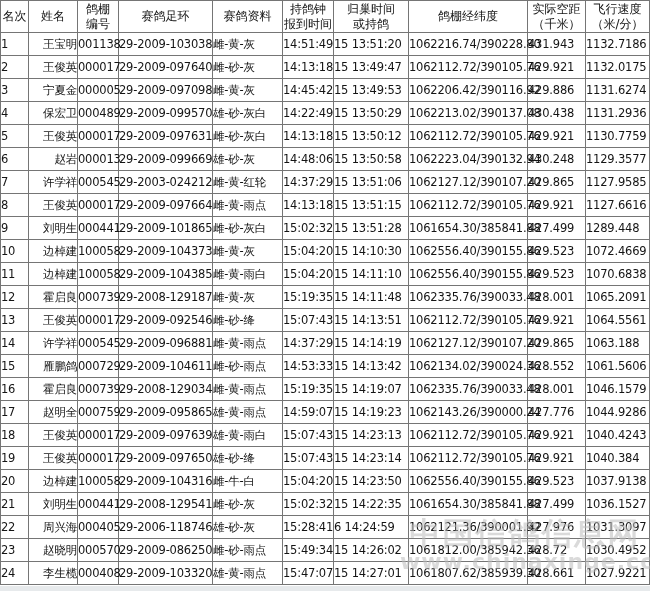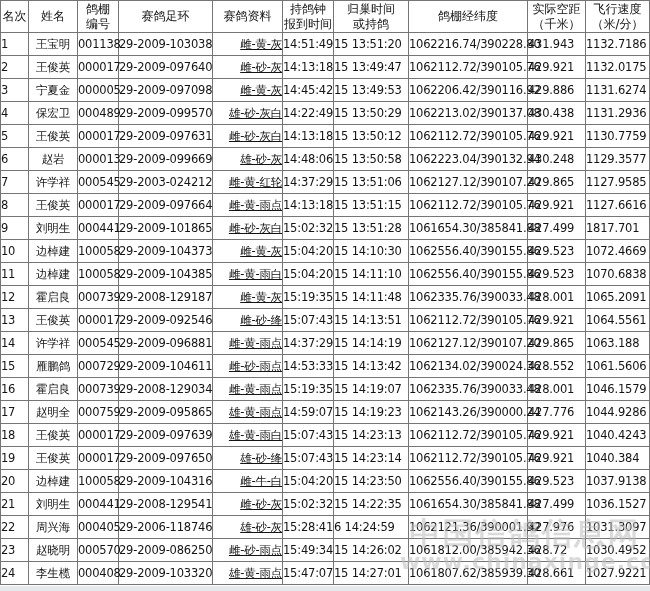--- a/index.html
+++ b/index.html
@@ -35,24 +35,24 @@
     color:#111;
   }
   .results td{
     height:22px;
     vertical-align:middle;
     font-size:11.5px;
     letter-spacing:-0.2px;
   }
   
   .c-rank   {text-align:left; padding-left:3px;}
-  .c-name   {text-align:center; padding-left:4px; font-size:12px; letter-spacing:0;border-radius:11px;}
+  .c-name   {text-align:right; padding-left:4px; font-size:12px; letter-spacing:0;border-radius:11px;}
   .c-loft   {text-align:right;}
   .c-ring   {text-align:left; padding-left:3px; font-size:11px; letter-spacing:-0.4px;}
-  .c-info   {text-align:right; padding-left:2px; font-size:12px; letter-spacing:-0.5px;text-decoration:underline;}
+  .c-info   {text-align:left; padding-left:2px; font-size:12px; letter-spacing:-0.5px;}
   .c-report {text-align:center; font-size:11px; letter-spacing:-0.4px;}
   .c-return {text-align:left; padding-left:3px; font-size:11px; letter-spacing:-0.4px;}
   .c-coord  {text-align:left; padding-left:2px; font-size:10.5px; letter-spacing:-0.6px;}
   .c-dist   {text-align:left; padding-left:1px; font-size:11px; letter-spacing:-0.3px;}
   .c-speed  {text-align:left; padding-left:4px; font-size:11px; letter-spacing:-0.3px;}
 
   .watermark{
     position:absolute;
     right:0;
     top:508px;
@@ -222,21 +222,21 @@
         <tr>
           <td class="c-rank">9</td>
           <td class="c-name">刘明生</td>
           <td class="c-loft">000441</td>
           <td class="c-ring">29-2009-101865</td>
           <td class="c-info">雌-砂-灰白</td>
           <td class="c-report">15:02:32</td>
           <td class="c-return">15 13:51:28</td>
           <td class="c-coord">1061654.30/385841.88</td>
           <td class="c-dist">427.499</td>
-          <td class="c-speed">1817.701</td>
+          <td class="c-speed">1289.448</td>
         </tr>
         <tr>
           <td class="c-rank">10</td>
           <td class="c-name">边棹建</td>
           <td class="c-loft">100058</td>
           <td class="c-ring">29-2009-104373</td>
           <td class="c-info">雌-黄-灰</td>
           <td class="c-report">15:04:20</td>
           <td class="c-return">15 14:10:30</td>
           <td class="c-coord">1062556.40/390155.86</td>

